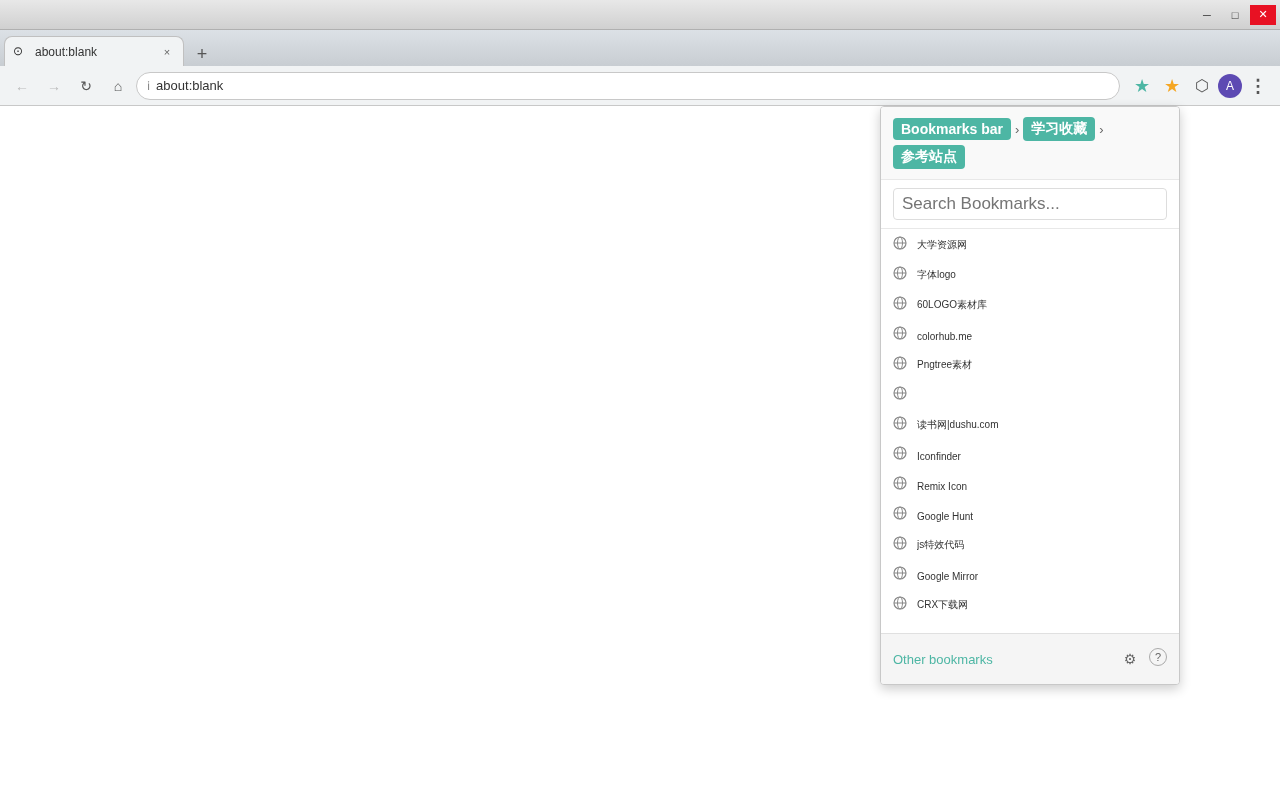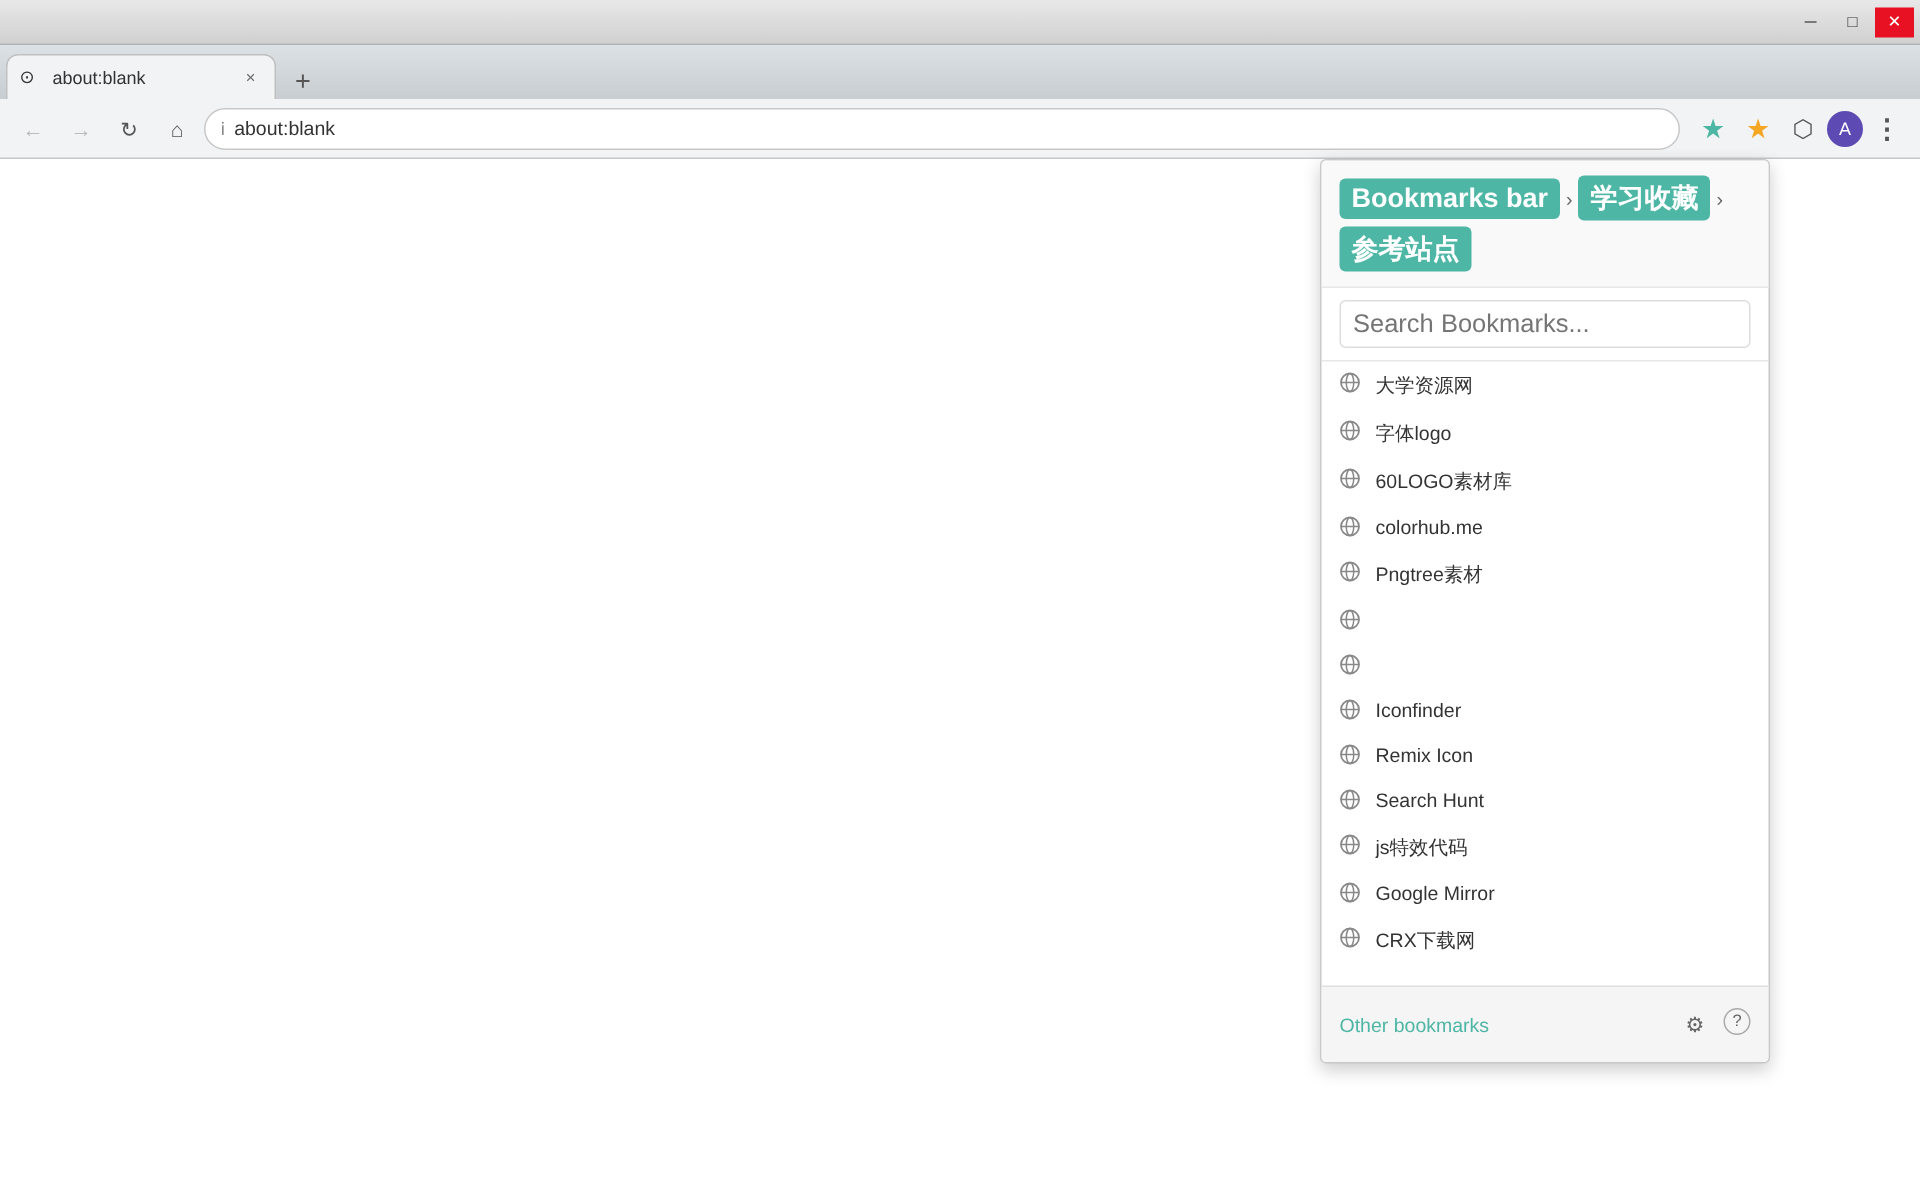--- a/index.html
+++ b/index.html
@@ -209,21 +209,21 @@
       flex-wrap: wrap;
       gap: 4px;
       background: #f9f9f9;
       border-bottom: 1px solid #e8e8e8;
     }
     .breadcrumb-chip {
       background: #4db6a4;
       color: white;
       border-radius: 4px;
       padding: 3px 8px;
-      font-size: 18px;
+      font-size: 14px;
       font-weight: bold;
     }
     .breadcrumb-sep {
       color: #666;
       font-size: 13px;
     }
 
     
     .bookmark-search {
       padding: 8px 12px;
@@ -239,25 +239,25 @@
       color: #555;
     }
 
     
     .bookmark-list {
       max-height: 440px;
       overflow-y: auto;
     }
     .bookmark-item {
       display: flex;
-      align-items: flex-start;
+      align-items: flex-end;
       padding: 7px 12px;
       gap: 8px;
       cursor: pointer;
-      font-size: 13px;
+      font-size: 10px;
       color: #333;
     }
     .bookmark-globe {
       width: 16px;
       height: 16px;
       flex-shrink: 0;
       color: #888;
       font-size: 14px;
     }
     .bookmark-label {
@@ -400,20 +400,21 @@
       <ellipse cx="7" cy="7" rx="2.5" ry="6" stroke="#888" stroke-width="1" fill="none"></ellipse>
       <line x1="1" y1="7" x2="13" y2="7" stroke="#888" stroke-width="1"></line>
     </svg></span>
         </div>
         <div class="bookmark-item">
           <span class="bookmark-globe"><svg width="14" height="14" viewBox="0 0 14 14" fill="none" xmlns="http://www.w3.org/2000/svg">
       <circle cx="7" cy="7" r="6" stroke="#888" stroke-width="1.2" fill="none"></circle>
       <ellipse cx="7" cy="7" rx="2.5" ry="6" stroke="#888" stroke-width="1" fill="none"></ellipse>
       <line x1="1" y1="7" x2="13" y2="7" stroke="#888" stroke-width="1"></line>
     </svg></span>
+          <span class="bookmark-label">读书网|dushu.com</span>
         </div>
         <div class="bookmark-item">
           <span class="bookmark-globe"><svg width="14" height="14" viewBox="0 0 14 14" fill="none" xmlns="http://www.w3.org/2000/svg">
       <circle cx="7" cy="7" r="6" stroke="#888" stroke-width="1.2" fill="none"></circle>
       <ellipse cx="7" cy="7" rx="2.5" ry="6" stroke="#888" stroke-width="1" fill="none"></ellipse>
       <line x1="1" y1="7" x2="13" y2="7" stroke="#888" stroke-width="1"></line>
     </svg></span>
           <span class="bookmark-label">Iconfinder</span>
         </div>
         <div class="bookmark-item">
@@ -423,21 +424,21 @@
       <line x1="1" y1="7" x2="13" y2="7" stroke="#888" stroke-width="1"></line>
     </svg></span>
           <span class="bookmark-label">Remix Icon</span>
         </div>
         <div class="bookmark-item">
           <span class="bookmark-globe"><svg width="14" height="14" viewBox="0 0 14 14" fill="none" xmlns="http://www.w3.org/2000/svg">
       <circle cx="7" cy="7" r="6" stroke="#888" stroke-width="1.2" fill="none"></circle>
       <ellipse cx="7" cy="7" rx="2.5" ry="6" stroke="#888" stroke-width="1" fill="none"></ellipse>
       <line x1="1" y1="7" x2="13" y2="7" stroke="#888" stroke-width="1"></line>
     </svg></span>
-          <span class="bookmark-label">Search Hunt</span>
+          <span class="bookmark-label">Google Hunt</span>
         </div>
         <div class="bookmark-item">
           <span class="bookmark-globe"><svg width="14" height="14" viewBox="0 0 14 14" fill="none" xmlns="http://www.w3.org/2000/svg">
       <circle cx="7" cy="7" r="6" stroke="#888" stroke-width="1.2" fill="none"></circle>
       <ellipse cx="7" cy="7" rx="2.5" ry="6" stroke="#888" stroke-width="1" fill="none"></ellipse>
       <line x1="1" y1="7" x2="13" y2="7" stroke="#888" stroke-width="1"></line>
     </svg></span>
           <span class="bookmark-label">js特效代码</span>
         </div>
         <div class="bookmark-item">

